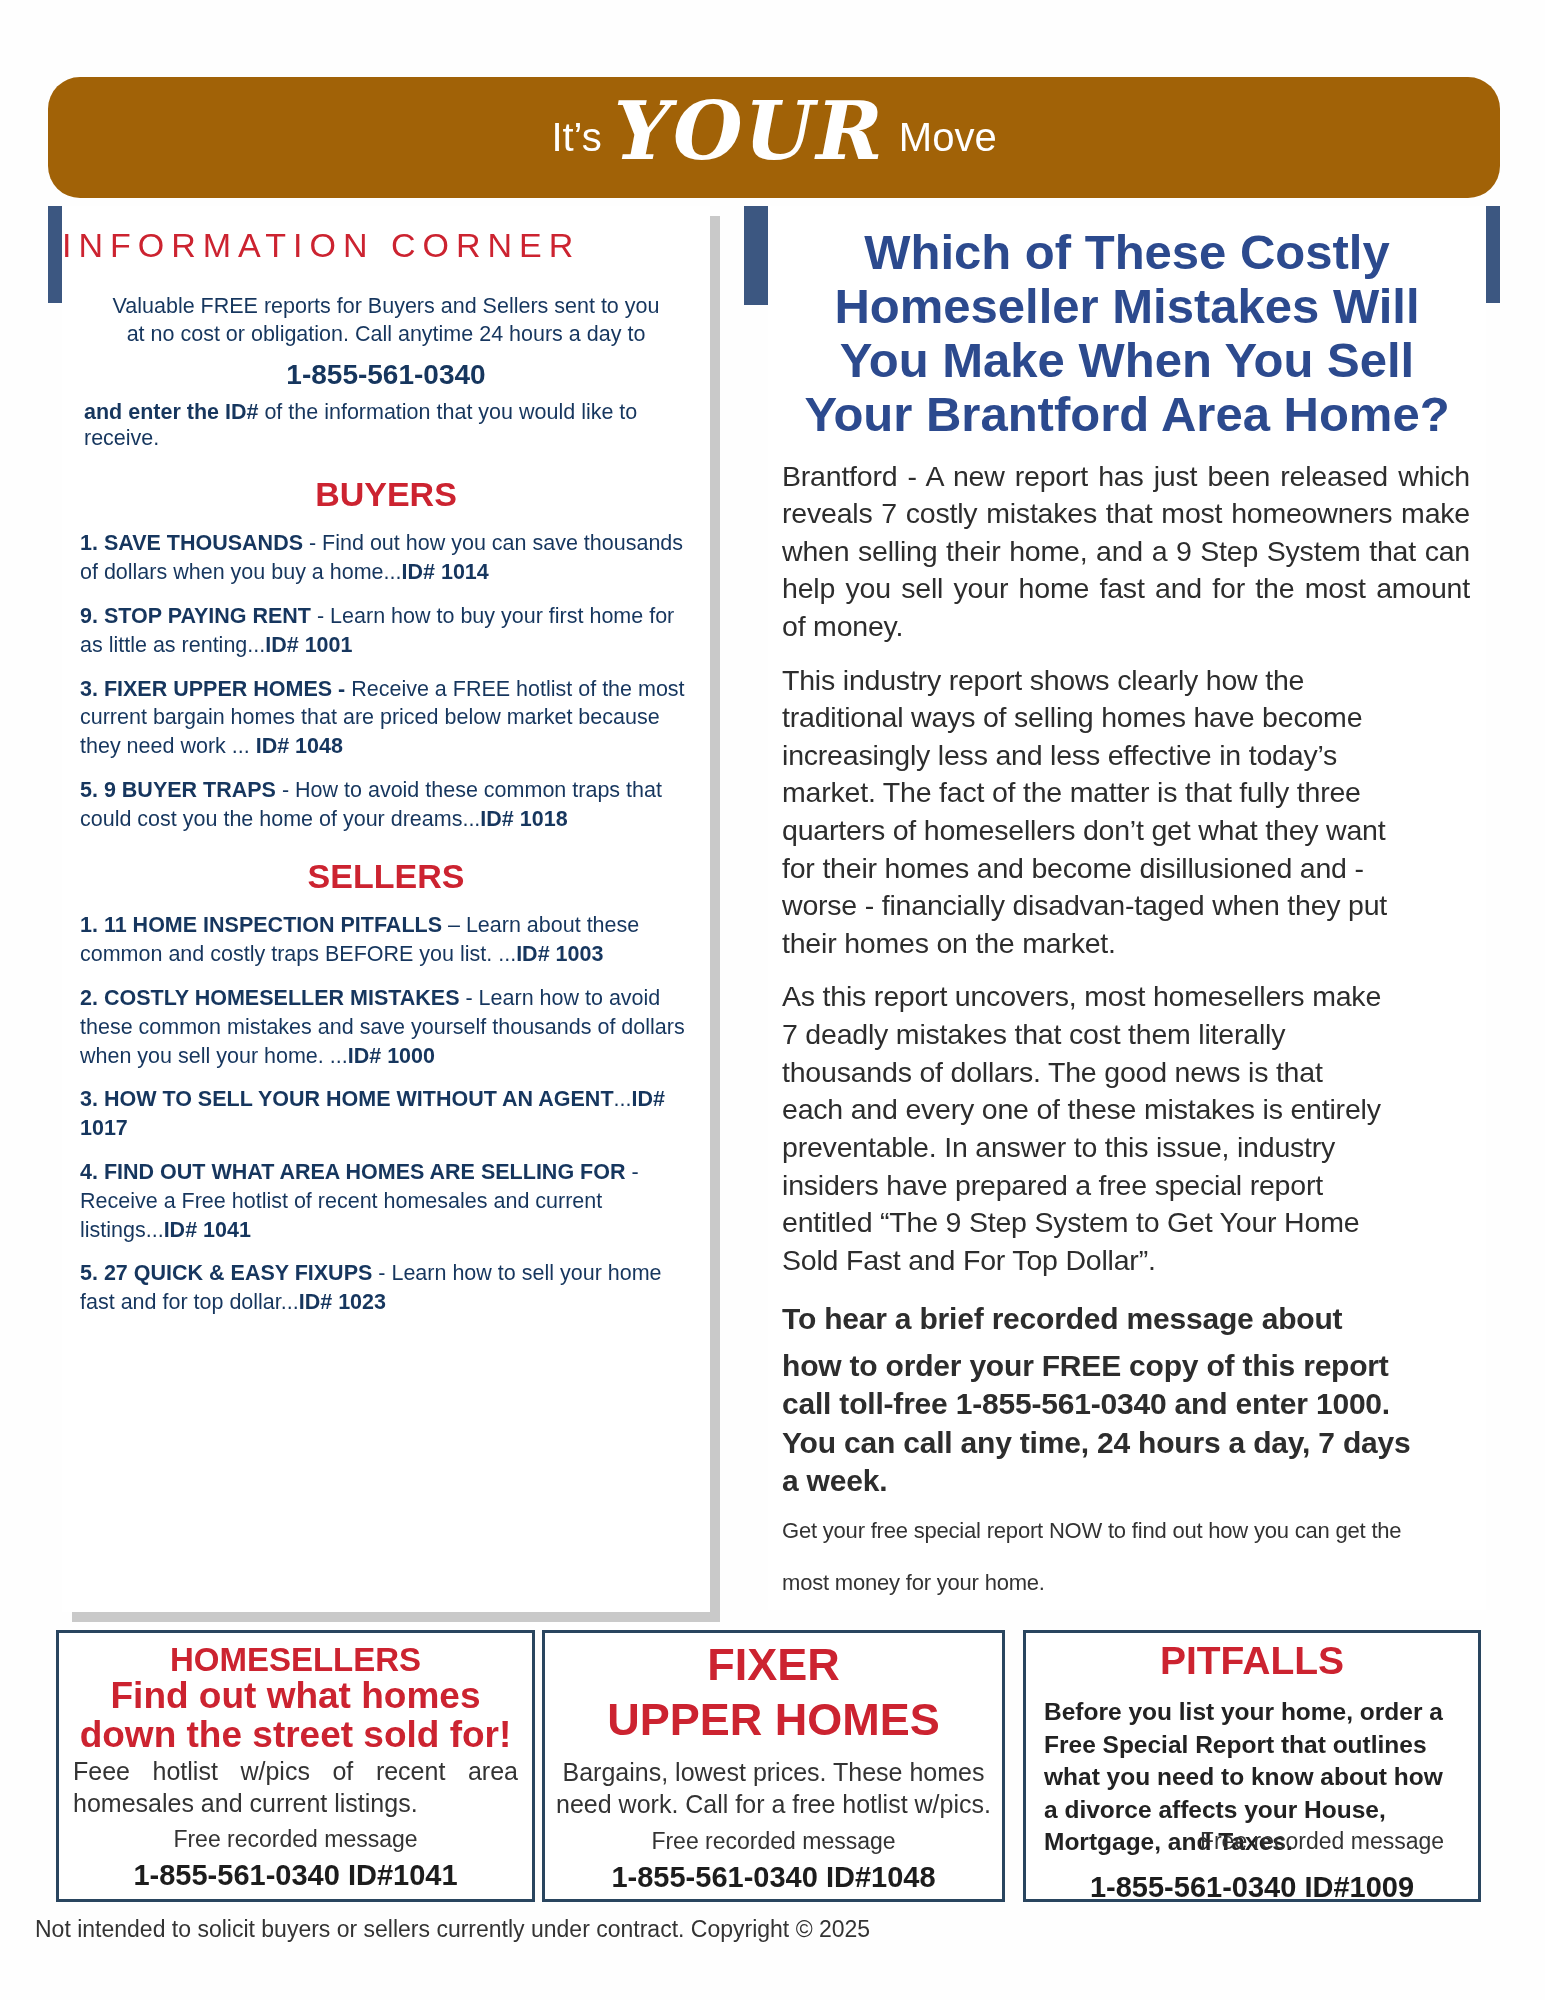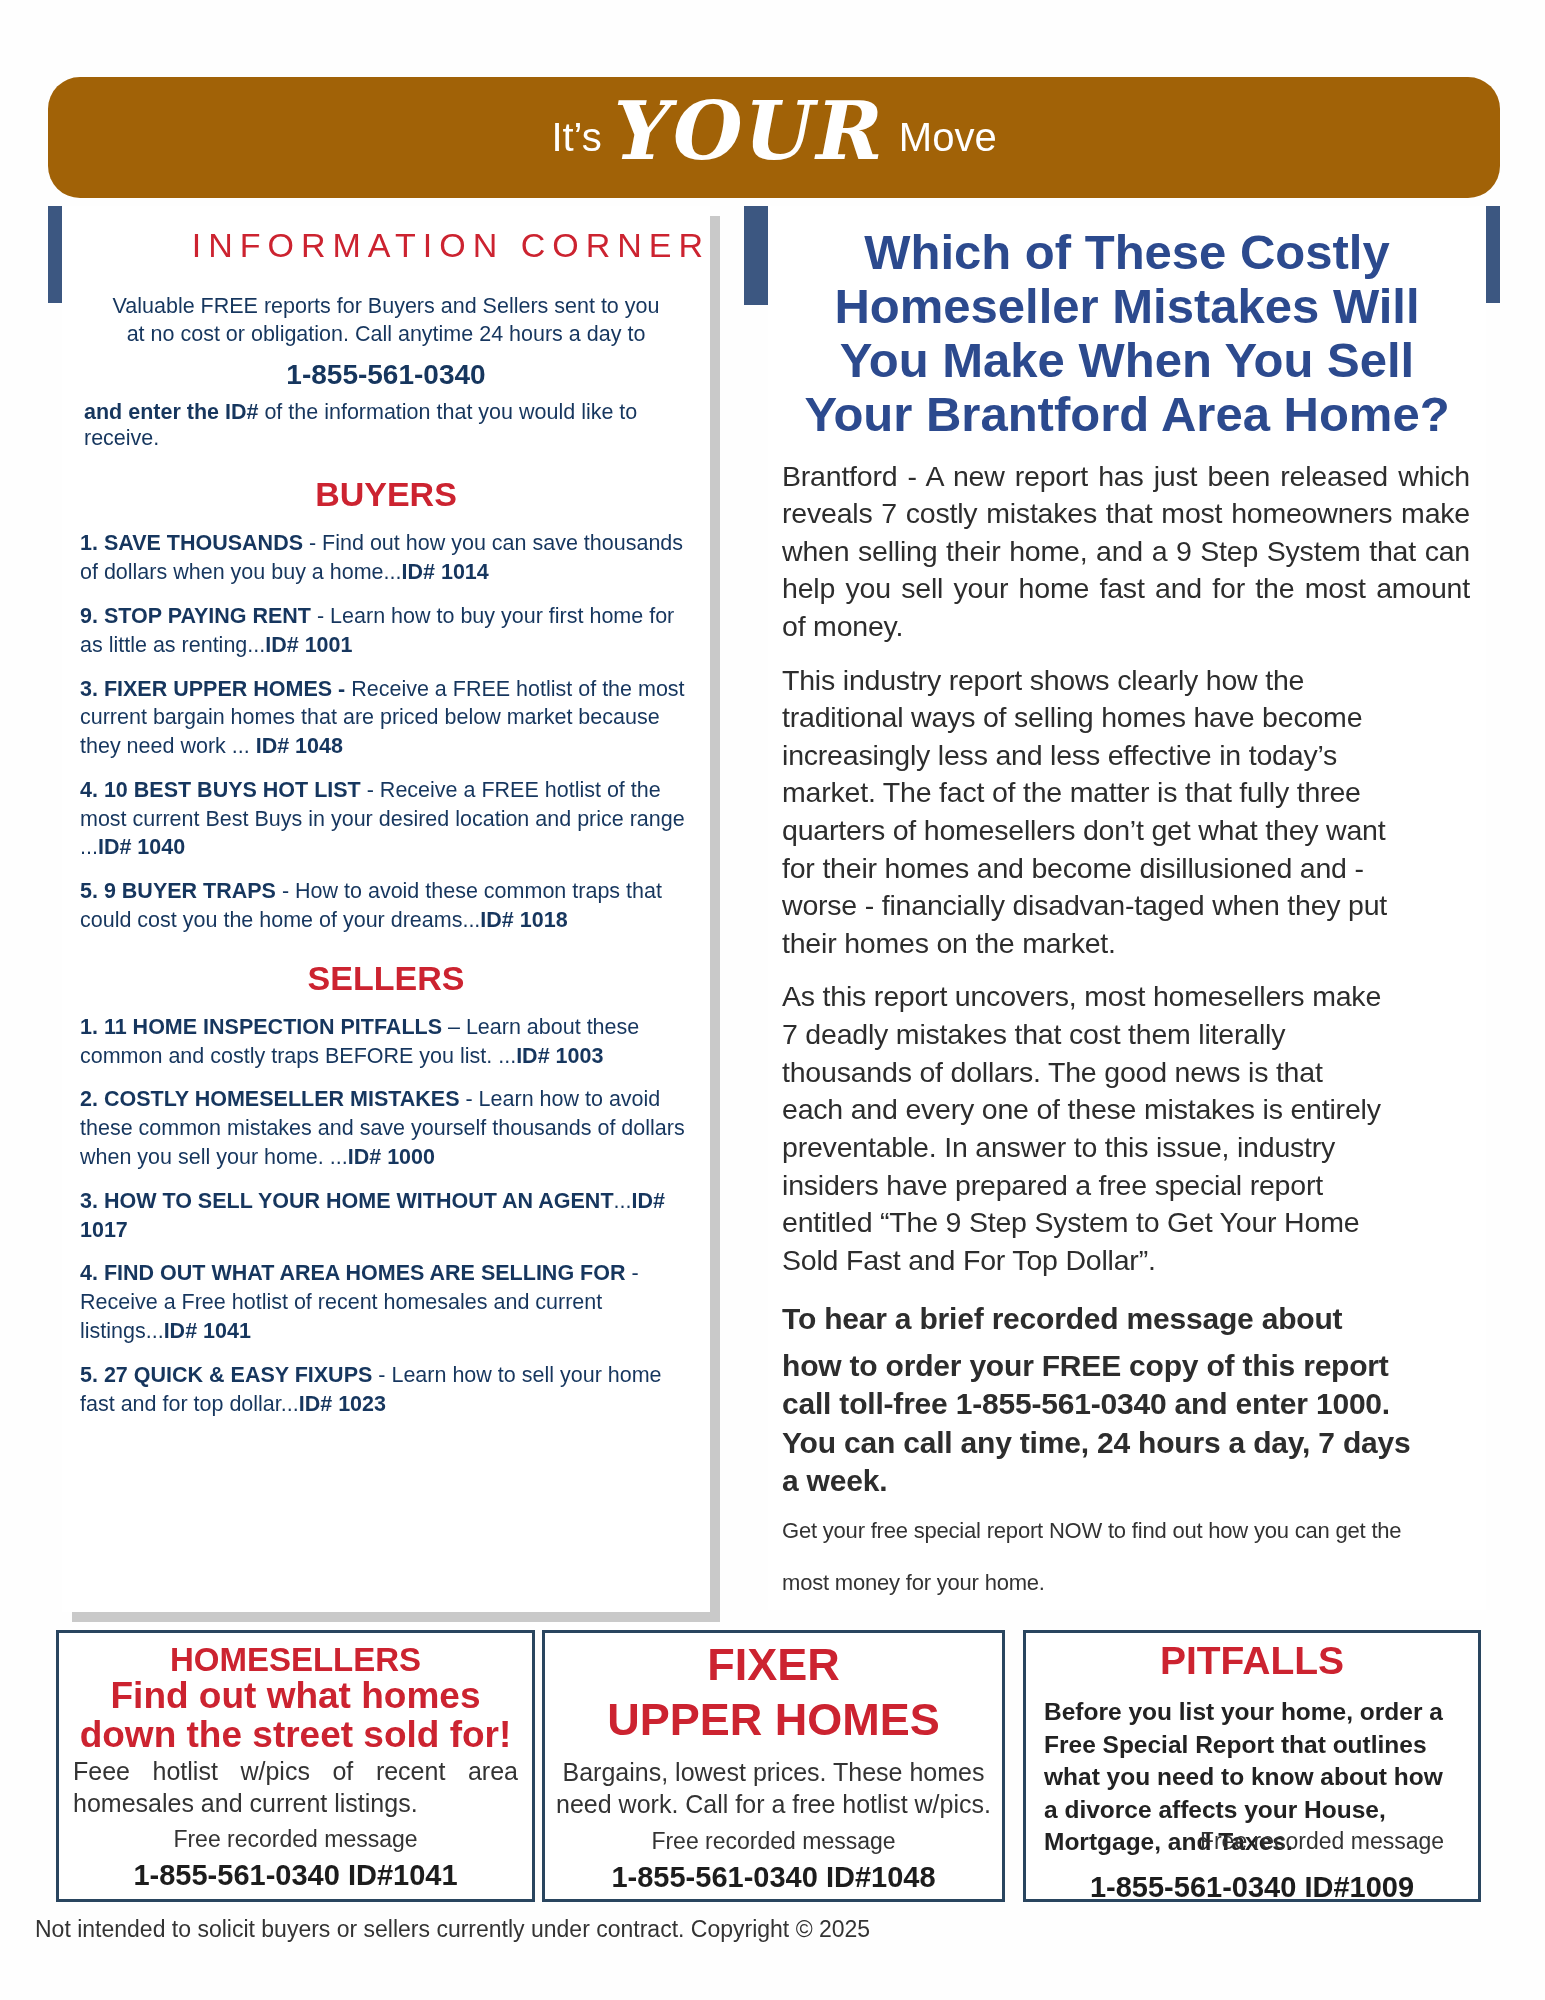--- a/index.html
+++ b/index.html
@@ -14,21 +14,21 @@
                font-size:80px;letter-spacing:2px;margin-top:-14px;}
   .banner-move{font-size:40px;margin-left:14px;}
   .bar{position:absolute;background:#3c5781;}
   .bar-left{left:48px;top:206px;width:14px;height:97px;}
   .bar-right{left:1486px;top:206px;width:14px;height:97px;}
   .bar-mid{left:744px;top:206px;width:24px;height:99px;}
 
   
   .left-box{position:absolute;left:62px;top:206px;width:648px;height:1406px;background:#ffffff;
             box-shadow:10px 10px 0 0 #c9c9c9;color:#16365e;}
-  .lc-title{margin-top:20px;text-align:right;font-size:34px;letter-spacing:7px;color:#cc2330;}
+  .lc-title{margin-top:20px;text-align:left;font-size:34px;letter-spacing:7px;color:#cc2330;}
   .lc-intro{margin:28px auto 9px;width:566px;text-align:center;font-size:21.5px;line-height:1.3;}
   .lc-phone{margin-top:10px;text-align:center;font-size:28px;font-weight:bold;}
   .lc-enter{margin:8px 22px 0 22px;font-size:21.5px;line-height:1.22;}
   .lc-h2{margin-top:24px;text-align:center;font-size:34px;font-weight:bold;color:#cc2330;}
   .lc-item{margin:15px 18px 0 18px;font-size:21.5px;line-height:1.34;}
 
   
   .article{position:absolute;left:768px;top:206px;width:718px;background:#ffffff;}
   .headline{margin-top:20px;text-align:center;color:#2c4a8e;font-weight:bold;
             font-size:49px;line-height:1.1;}
@@ -81,21 +81,20 @@
     <div class="lc-title">INFORMATION CORNER</div>
     <div class="lc-intro">Valuable FREE reports for Buyers and Sellers sent to you at no cost or obligation. Call anytime 24 hours a day to</div>
     <div class="lc-phone">1-855-561-0340</div>
     <div class="lc-enter"><b>and enter the ID#</b><span> of the information that you would like to receive.</span></div>
 
     <div class="lc-h2">BUYERS</div>
 
     <div class="lc-item"><b>1. SAVE THOUSANDS</b><span> - Find out how you can save thousands of dollars when you buy a home...</span><b>ID# 1014</b></div>
     <div class="lc-item"><b>9. STOP PAYING RENT</b><span> - Learn how to buy your first home for as little as renting...</span><b>ID# 1001</b></div>
     <div class="lc-item"><b>3. FIXER UPPER HOMES -</b><span> Receive a FREE hotlist of the most current bargain homes that are priced below market because they need work ... </span><b>ID# 1048</b></div>
-    <div class="lc-item"><b>4. 10 BEST BUYS HOT LIST</b><span> - Receive a FREE hotlist of the most current Best Buys in your desired location and price range ...</span><b>ID# 1040</b></div>
     <div class="lc-item"><b>5. 9 BUYER TRAPS</b><span> - How to avoid these common traps that could cost you the home of your dreams...</span><b>ID# 1018</b></div>
 
     <div class="lc-h2">SELLERS</div>
 
     <div class="lc-item"><b>1. 11 HOME INSPECTION PITFALLS</b><span> – Learn about these common and costly traps BEFORE you list. ...</span><b>ID# 1003</b></div>
     <div class="lc-item"><b>2. COSTLY HOMESELLER MISTAKES</b><span> - Learn how to avoid these common mistakes and save yourself thousands of dollars when you sell your home. ...</span><b>ID# 1000</b></div>
     <div class="lc-item"><b>3. HOW TO SELL YOUR HOME WITHOUT AN AGENT</b><span>...</span><b>ID# 1017</b></div>
     <div class="lc-item"><b>4. FIND OUT WHAT AREA HOMES ARE SELLING FOR</b><span> - Receive a Free hotlist of recent homesales and current listings...</span><b>ID# 1041</b></div>
     <div class="lc-item"><b>5. 27 QUICK &amp; EASY FIXUPS</b><span> - Learn how to sell your home fast and for top dollar...</span><b>ID# 1023</b></div>
   </div>

